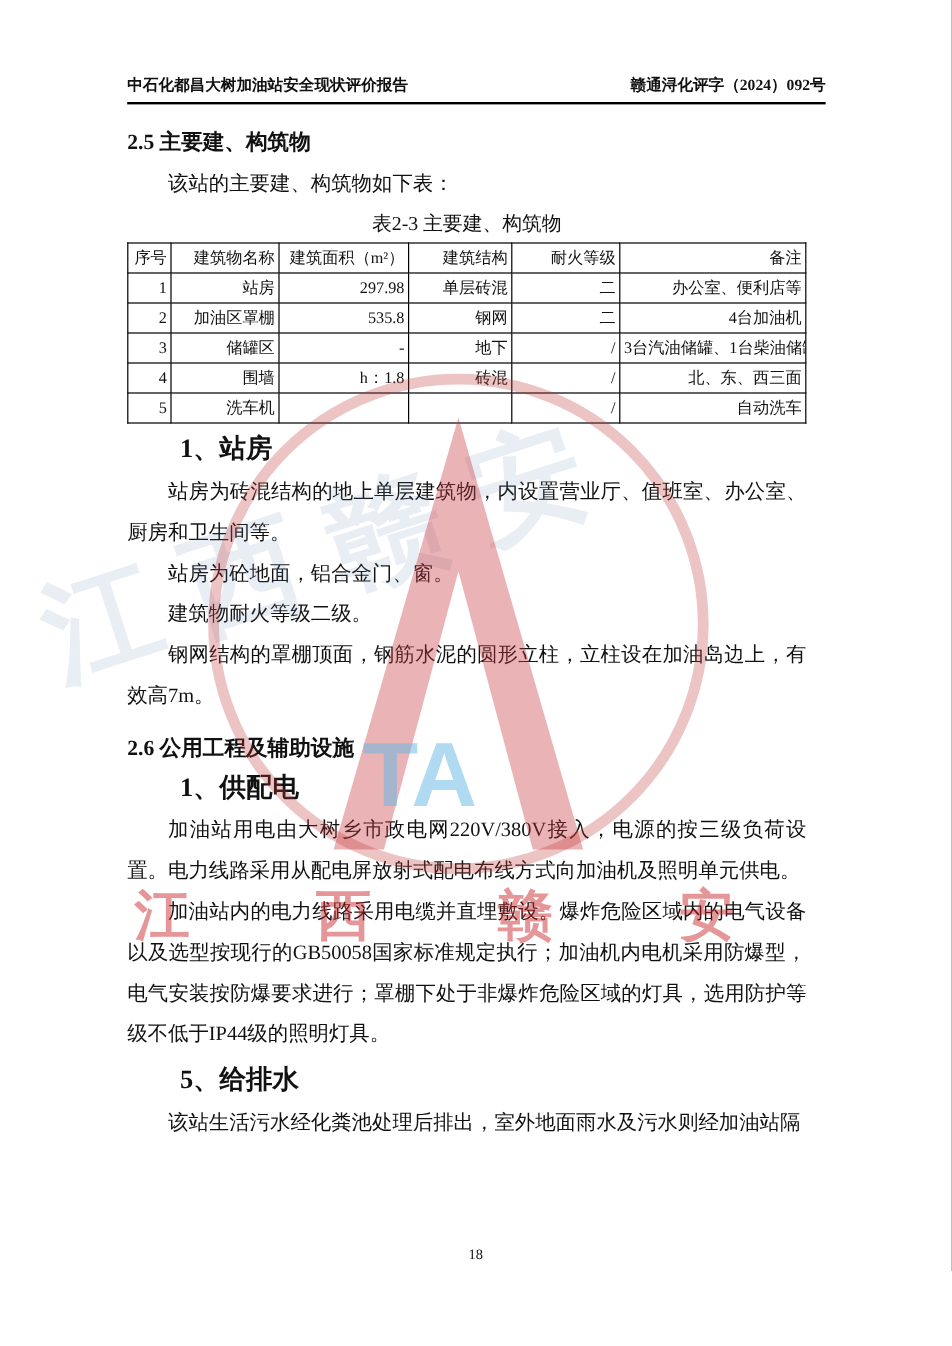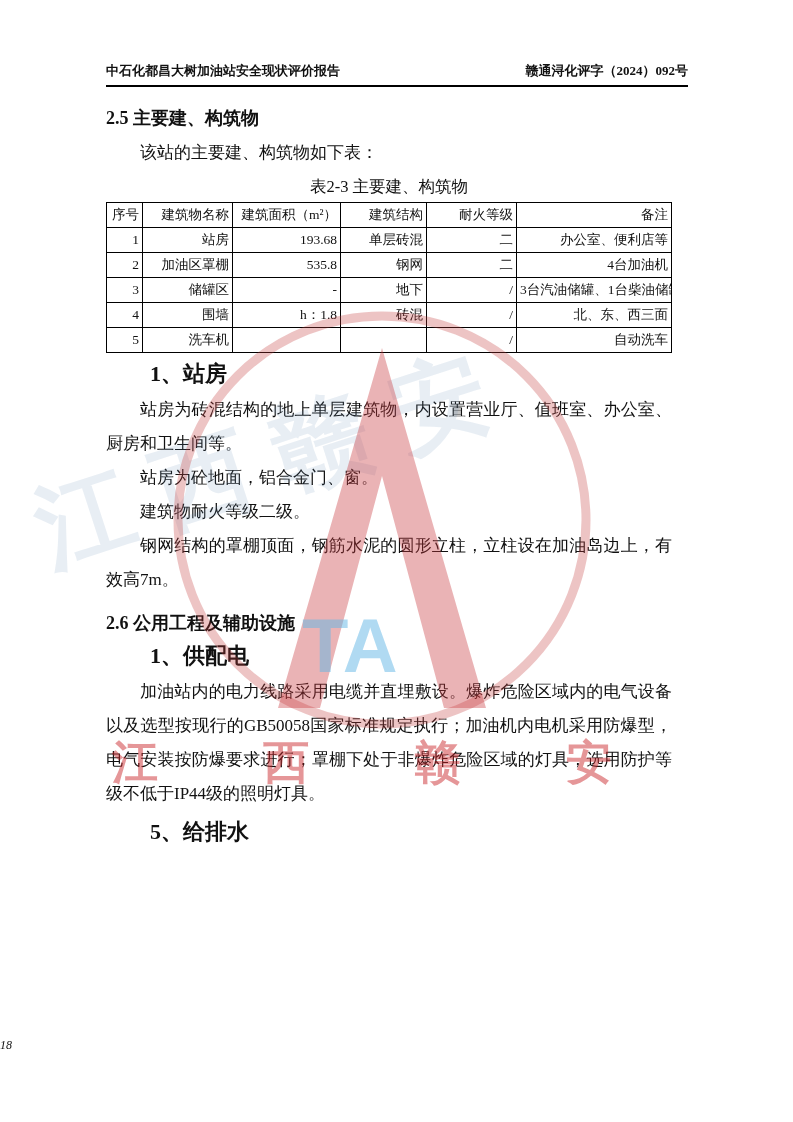--- a/index.html
+++ b/index.html
@@ -30,21 +30,21 @@
     font-size:13.5px;
   }
   table.buildings th,table.buildings td{
     border:1px solid #000;text-align:right;vertical-align:middle;
     padding:2px 3px;height:20px;font-weight:normal;
     overflow:hidden;white-space:nowrap;
   }
   
   .doc-footer{
     position:absolute;left:0;right:0;top:1038px;
-    font-size:12px;z-index:1;font-style:italic;
+    text-align:center;font-size:12px;z-index:1;
   }
   
   .watermark{position:absolute;left:0;top:0;width:793px;height:1122px;z-index:5;pointer-events:none;}
   .wm-band{
     position:absolute;left:40px;top:470px;width:720px;
     font-size:96px;font-weight:bold;letter-spacing:28px;
     color:rgba(95,135,175,0.14);
     transform:rotate(-18deg);transform-origin:left center;
     white-space:nowrap;
   }
@@ -87,21 +87,21 @@
             <th>建筑面积（m²）</th>
             <th>建筑结构</th>
             <th>耐火等级</th>
             <th>备注</th>
           </tr>
       </thead>
       <tbody id="table-body">
           <tr>
             <td>1</td>
             <td>站房</td>
-            <td>193.68</td>
+            <td>297.98</td>
             <td>单层砖混</td>
             <td>二</td>
             <td>办公室、便利店等</td>
           </tr>
           <tr>
             <td>2</td>
             <td>加油区罩棚</td>
             <td>535.8</td>
             <td>钢网</td>
             <td>二</td>
@@ -137,23 +137,25 @@
     <h3 class="sub-title">1、站房</h3>
     <p class="para">站房为砖混结构的地上单层建筑物，内设置营业厅、值班室、办公室、厨房和卫生间等。</p>
     <p class="para">站房为砼地面，铝合金门、窗。</p>
     <p class="para">建筑物耐火等级二级。</p>
 
     <p class="para">钢网结构的罩棚顶面，钢筋水泥的圆形立柱，立柱设在加油岛边上，有效高7m。</p>
 
     <h2 class="sec-title" style="margin-top:14px">2.6 公用工程及辅助设施</h2>
 
     <h3 class="sub-title">1、供配电</h3>
+    <p class="para">加油站用电由大树乡市政电网220V/380V接入，电源的按三级负荷设置。电力线路采用从配电屏放射式配电布线方式向加油机及照明单元供电。</p>
     <p class="para">加油站内的电力线路采用电缆并直埋敷设。爆炸危险区域内的电气设备以及选型按现行的GB50058国家标准规定执行；加油机内电机采用防爆型，电气安装按防爆要求进行；罩棚下处于非爆炸危险区域的灯具，选用防护等级不低于IP44级的照明灯具。</p>
 
     <h3 class="sub-title">5、给排水</h3>
+    <p class="para">该站生活污水经化粪池处理后排出，室外地面雨水及污水则经加油站隔</p>
 
   </main>
 
   <footer class="doc-footer">
     <span>18</span>
   </footer>
 
   <div class="watermark">
     <div class="wm-band">江西赣安</div>
     <svg class="wm-svg" width="460" height="460" viewBox="0 0 460 460">

